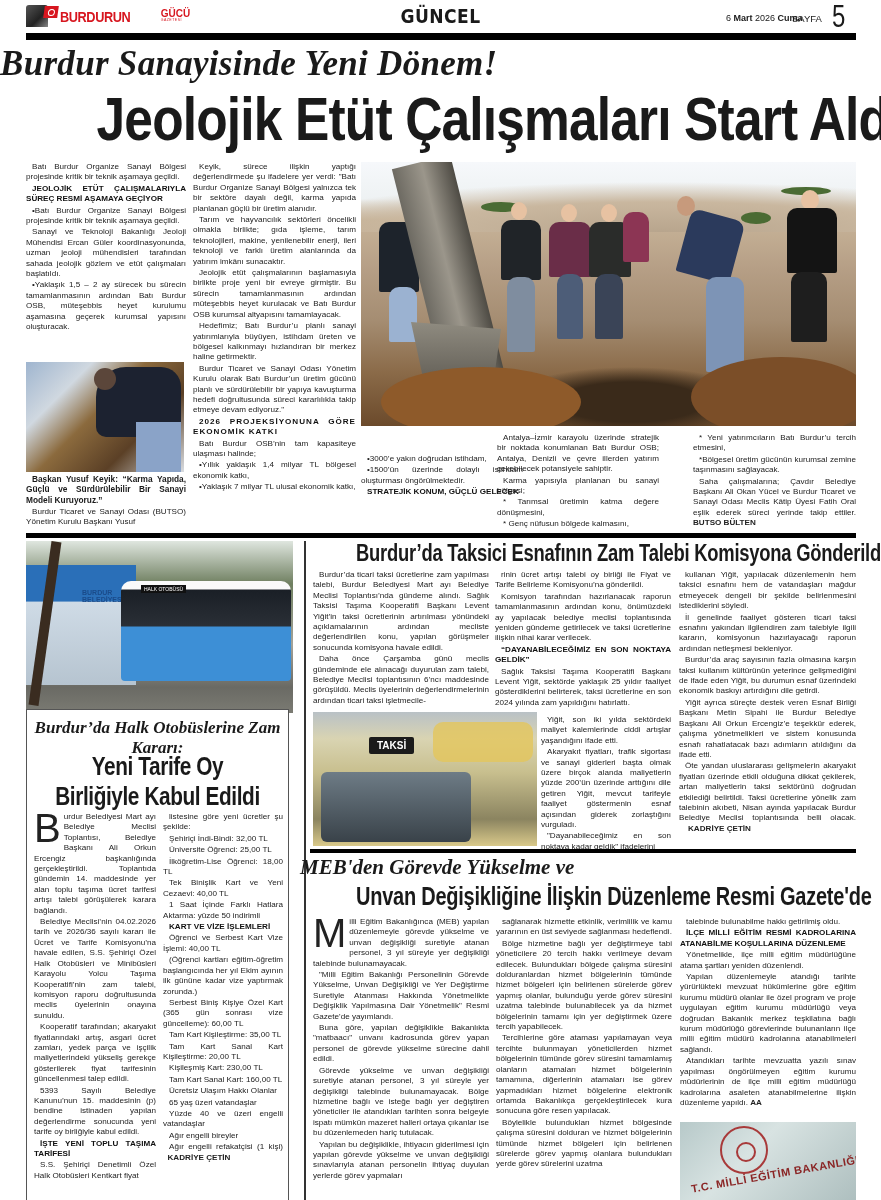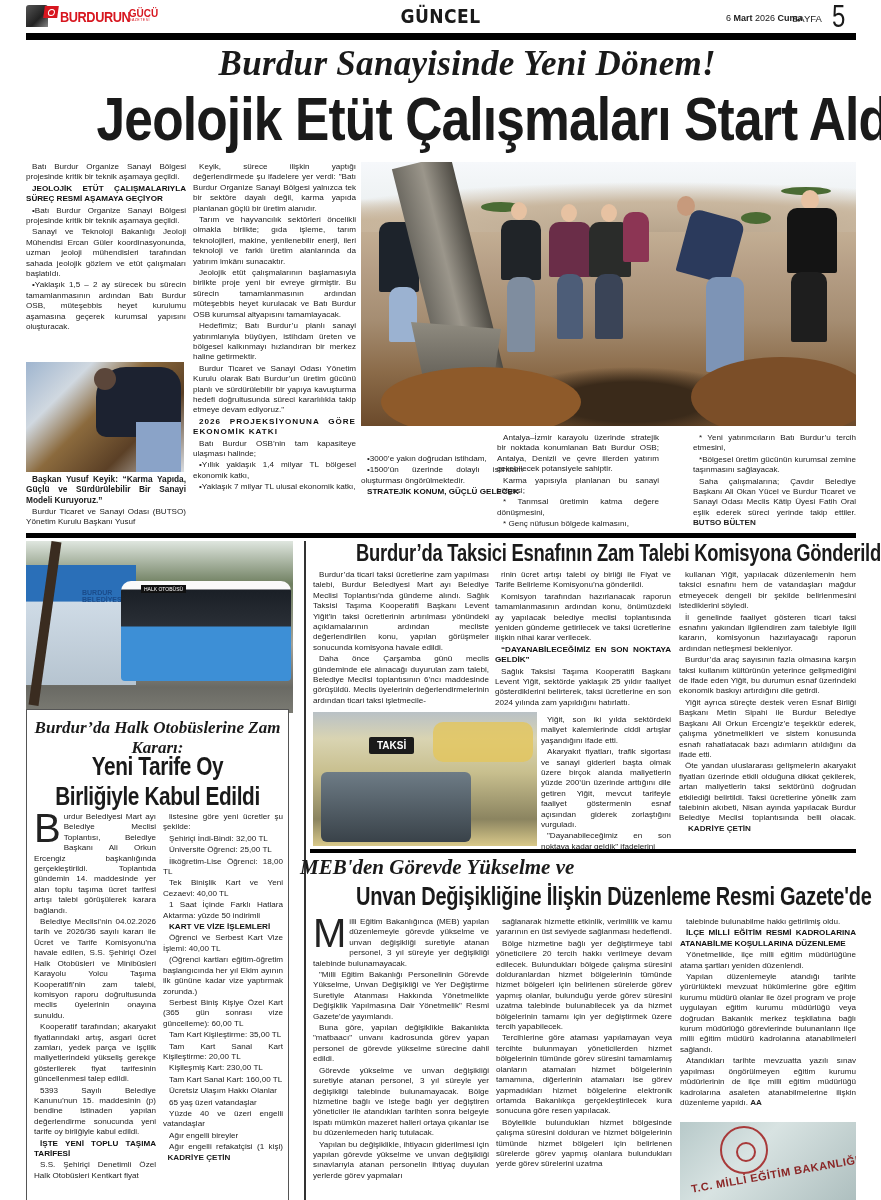--- a/index.html
+++ b/index.html
@@ -6,32 +6,32 @@
   html, body { width: 881px; height: 1200px; background: #fff; overflow: hidden; }
   body { position: relative; font-family: "Liberation Sans", sans-serif; color: #1a1a1a; }
 
   
   .masthead { position: absolute; left: 26px; top: 2px; width: 830px; height: 30px; }
   .logo { position: absolute; left: 0; top: 2px; display: flex; align-items: center; height: 24px; }
   .logo-portrait { width: 22px; height: 22px; background: linear-gradient(135deg,#555 0%,#222 60%,#888 100%); border-radius: 3px 3px 0 0; }
   .logo-flag { width: 14px; height: 12px; background: #d7161f; margin-left: -4px; margin-top: -8px; transform: skewX(-8deg); position: relative; }
   .logo-flag::after { content: ""; position: absolute; left: 4px; top: 3px; width: 5px; height: 5px; border-radius: 50%; border: 1px solid #fff; }
   .logo-name { font-family: "Liberation Sans", sans-serif; font-weight: 700; font-size: 15px; color: #d7161f; letter-spacing: -0.5px; transform: scaleX(0.85); transform-origin: left; margin-left: 2px; }
-  .logo-sub { display: flex; flex-direction: column; margin-left: -14px; line-height: 1; }
+  .logo-sub { display: flex; flex-direction: column; margin-left: -14px; line-height: 1; padding-left: 32px; }
   .logo-gucu { font-weight: 700; font-size: 10px; color: #d7161f; }
   .logo-gazetesi { font-size: 3.5px; color: #d7161f; letter-spacing: 0.5px; }
   .section-name { position: absolute; left: 370px; top: 3px; font-family: "DejaVu Sans", sans-serif; font-weight: 700; font-size: 19px; letter-spacing: 0.5px; transform: scaleX(0.9); }
   .date { position: absolute; left: 676px; top: 11px; font-size: 9px; margin-left: 24px; }
   .date b { font-weight: 700; }
   .page-label { position: absolute; left: 766px; top: 11px; font-size: 9.5px; }
   .page-num { position: absolute; left: 806px; top: -2px; font-size: 32px; font-weight: 400; transform: scaleX(0.75); transform-origin: left; line-height: 1; }
   .top-rule { position: absolute; left: 26px; top: 33px; width: 830px; height: 7px; background: #000; }
 
   
-  .kicker-main { position: absolute; left: 0; width: 716px; top: 44px; text-align: right; font-family: "Liberation Serif", serif; font-style: italic; font-weight: 700; font-size: 35px; letter-spacing: 0.3px; }
+  .kicker-main { position: absolute; left: 0; width: 716px; top: 44px; text-align: left; font-family: "Liberation Serif", serif; font-style: italic; font-weight: 700; font-size: 35px; letter-spacing: 0.3px; }
   .headline-main { position: absolute; left: 26px; top: 84px; width: 830px; text-align: center; font-family: "Liberation Sans", sans-serif; font-weight: 700; font-size: 62px; line-height: 70px; letter-spacing: -1px; transform: scaleX(0.83); transform-origin: center; white-space: nowrap; }
 
   .col { position: absolute; font-size: 8.1px; line-height: 10.4px; text-align: justify; color: #222; }
   .col p { text-indent: 6px; margin-bottom: 1px; }
   .col .sub { font-weight: 700; text-indent: 6px; color: #111; }
   .col .sub-spaced { letter-spacing: 1px; }
   .col .sig { font-weight: 700; }
 
   
   .photo { position: absolute; overflow: hidden; }

